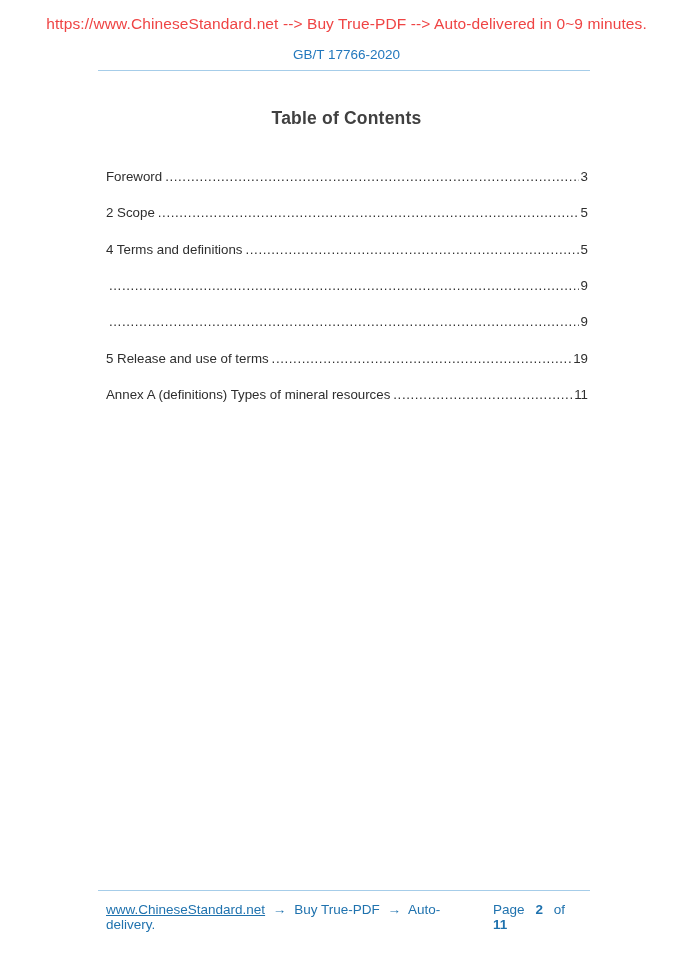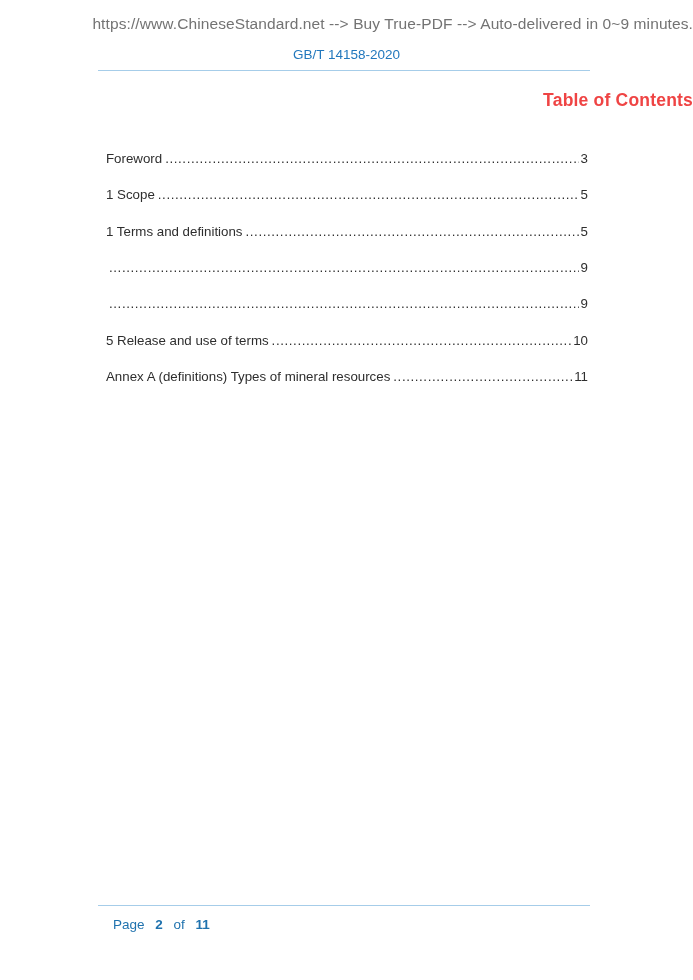--- a/index.html
+++ b/index.html
@@ -8,45 +8,45 @@
     background: #ffffff;
     font-family: "Liberation Sans", sans-serif;
     position: relative;
     overflow: hidden;
   }
   .page { position: absolute; inset: 0; }
 
   
   .header-note {
     margin-top: 15px;
-    text-align: right;
+    text-align: center;
     font-size: 15.5px;
-    color: #737373;
+    color: #ef4444;
     letter-spacing: 0.1px;
   }
   .doc-code {
     margin-top: 14px;
     text-align: center;
     font-size: 13.5px;
     color: #2278bd;
   }
   .rule {
     height: 1px;
     background: #a6cde9;
     width: 492px;
     margin: 8px 0 0 98px;
   }
 
   
   .toc-title {
-    margin-top: 19px;
-    text-align: right;
+    margin-top: 37px;
+    text-align: center;
     font-size: 17.5px;
     font-weight: bold;
-    color: #ef4444;
+    color: #404040;
     letter-spacing: 0.2px;
   }
 
   
   .toc {
     list-style: none;
     margin: 40px 105px 0 106px;
     color: #2e2e2e;
   }
   .toc-row {
@@ -87,65 +87,72 @@
   .footer-right span { margin-left: 7px; }
   .bold { font-weight: bold; }
 </style>
 </head>
 <body>
 
 <div class="page">
 
   <div class="header-note">https://www.ChineseStandard.net --&gt; Buy True-PDF --&gt; Auto-delivered in 0~9 minutes.</div>
 
-  <div class="doc-code">GB/T 14158-2020</div>
+  <div class="doc-code">GB/T 17766-2020</div>
 
   <div class="rule"></div>
 
   <div class="toc-title">Table of Contents</div>
 
   <ul class="toc">
     <li class="toc-row">
       <span class="toc-label">Foreword</span>
       <span class="toc-dots"></span>
       <span class="toc-page">3</span>
     </li>
     <li class="toc-row">
-      <span class="toc-label">1 Scope</span>
+      <span class="toc-label">2 Scope</span>
       <span class="toc-dots"></span>
       <span class="toc-page">5</span>
     </li>
     <li class="toc-row">
-      <span class="toc-label">1 Terms and definitions</span>
+      <span class="toc-label">4 Terms and definitions</span>
       <span class="toc-dots"></span>
       <span class="toc-page">5</span>
     </li>
     <li class="toc-row">
       <span class="toc-dots"></span>
       <span class="toc-page">9</span>
     </li>
     <li class="toc-row">
       <span class="toc-dots"></span>
       <span class="toc-page">9</span>
     </li>
     <li class="toc-row">
       <span class="toc-label">5 Release and use of terms</span>
       <span class="toc-dots"></span>
-      <span class="toc-page">10</span>
+      <span class="toc-page">19</span>
     </li>
     <li class="toc-row">
       <span class="toc-label">Annex A (definitions) Types of mineral resources</span>
       <span class="toc-dots"></span>
       <span class="toc-page">11</span>
     </li>
   </ul>
 
   <div class="footer">
     <div class="rule"></div>
     <div class="footer-row">
+      <div class="footer-left">
+        <span class="footer-link">www.ChineseStandard.net</span>
+        <span>→</span>
+        <span>Buy True-PDF</span>
+        <span>→</span>
+        <span>Auto-delivery.</span>
+      </div>
       <div class="footer-right">
         <span>Page</span>
         <span class="bold">2</span>
         <span>of</span>
         <span class="bold">11</span>
       </div>
     </div>
   </div>
 
 </div>

